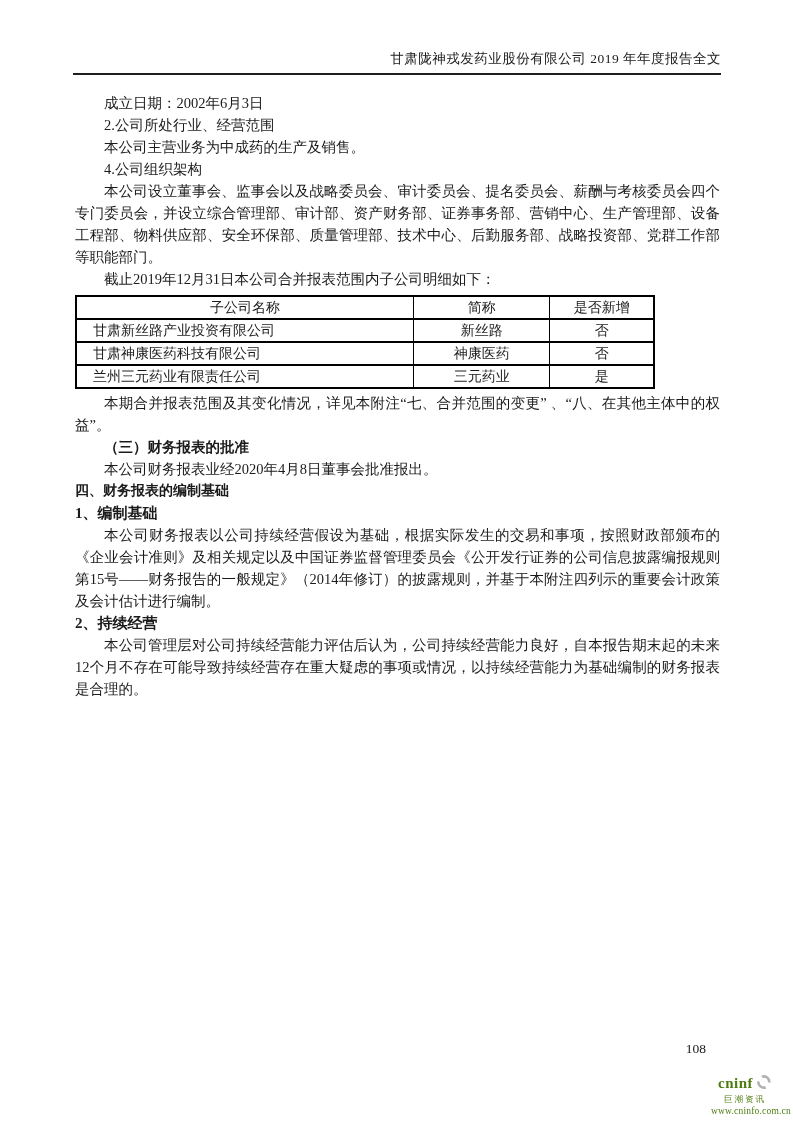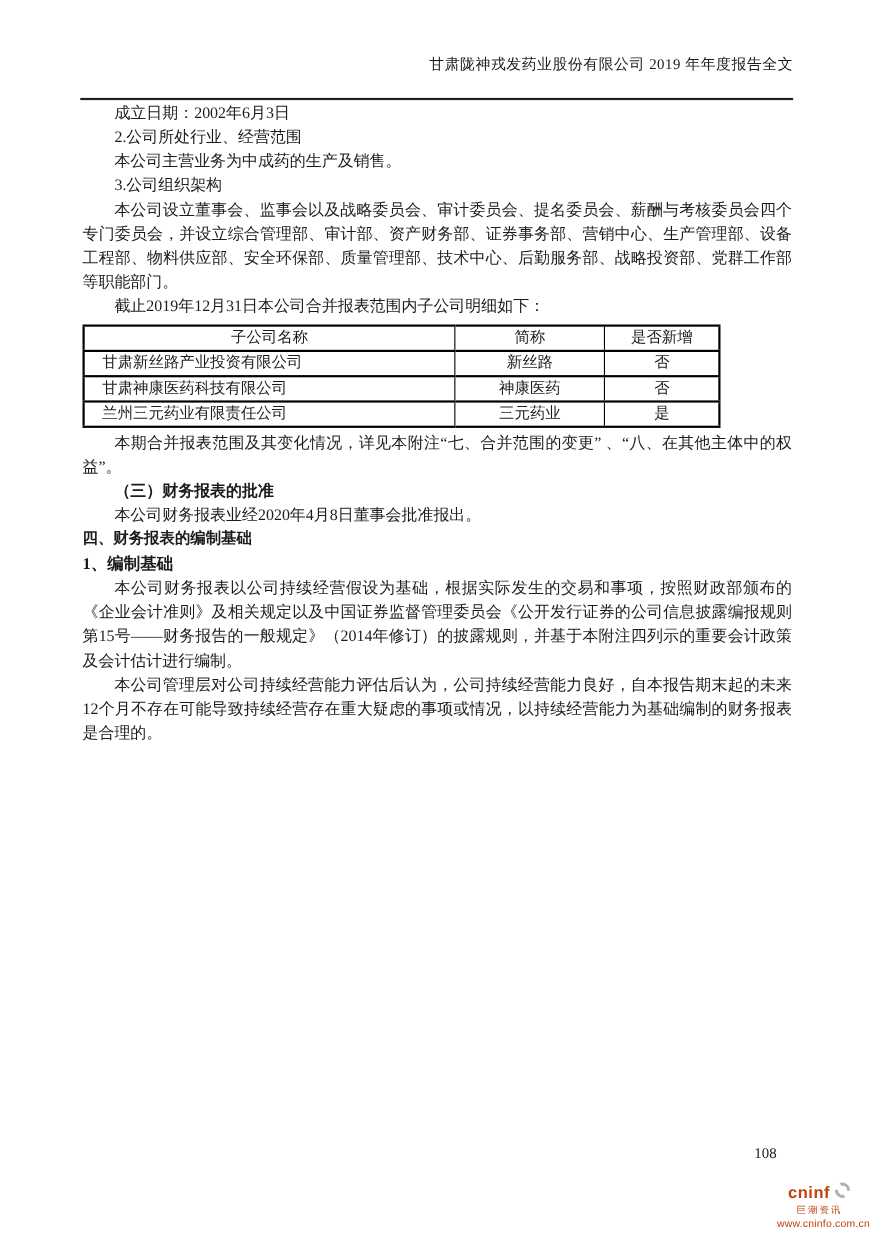--- a/index.html
+++ b/index.html
@@ -10,21 +10,21 @@
     font-family: "Liberation Serif", "DejaVu Serif", serif;
     color: #1b1b1b;
     overflow: hidden;
   }
   .header-band {
     position: absolute;
     top: 50px; left: 73px; width: 648px;
     text-align: right;
     font-size: 13.5px;
     letter-spacing: 0.5px;
-    padding-bottom: 21px;
+    padding-bottom: 5px;
     border-bottom: 2px solid #1f1f1f;
   }
   .content {
     position: absolute;
     top: 92px; left: 75px; width: 645px;
     font-size: 14.5px;
     line-height: 22px;
     text-align: justify;
   }
   .content p { margin: 0; }
@@ -55,43 +55,43 @@
   .para-block    { margin-top: 20px; }
   .page-number {
     position: absolute;
     top: 1041px; right: 87px;
     font-size: 13.5px;
   }
   .cninfo-logo {
     position: absolute;
     top: 1074px; right: 2px;
     width: 92px;
-    color: #c2410c;
-    font-family: Liberation Sans, sans-serif;
+    color: #4d7c0f;
+    font-family: Liberation Serif, serif;
     text-align: center;
     line-height: 1;
   }
   .logo-row {
     display: flex; align-items: center; justify-content: center; gap: 2px;
   }
   .logo-brand { font-size: 15px; font-weight: bold; letter-spacing: 0.5px; }
   .logo-cn  { font-size: 8.5px; letter-spacing: 2px; margin-top: 2px; }
   .logo-url { font-size: 9.5px; margin-top: 3px; letter-spacing: 0.2px; text-align: right; }
   .swirl-icon { display: inline-block; transform: rotate(12deg); }
 </style>
 </head>
 <body>
 
 <div class="header-band">甘肃陇神戎发药业股份有限公司 2019 年年度报告全文</div>
 
 <div class="content">
   <p class="indent">成立日期：2002年6月3日</p>
   <p class="indent">2.公司所处行业、经营范围</p>
   <p class="indent">本公司主营业务为中成药的生产及销售。</p>
-  <p class="indent">3.公司组织架构</p>
+  <p class="indent">4.公司组织架构</p>
   <p class="indent">本公司设立董事会、监事会以及战略委员会、审计委员会、提名委员会、薪酬与考核委员会四个专门委员会，并设立综合管理部、审计部、资产财务部、证券事务部、营销中心、生产管理部、设备工程部、物料供应部、安全环保部、质量管理部、技术中心、后勤服务部、战略投资部、党群工作部等职能部门。</p>
   <p class="indent">截止2019年12月31日本公司合并报表范围内子公司明细如下：</p>
 
   <table class="subs-table">
     <thead>
       <tr>
         <th class="col-name">子公司名称</th>
         <th class="col-short">简称</th>
         <th class="col-new">是否新增</th>
       </tr>
@@ -115,20 +115,21 @@
     </tbody>
   </table>
 
   <p class="indent">本期合并报表范围及其变化情况，详见本附注“七、合并范围的变更” 、“八、在其他主体中的权益”。</p>
   <p class="indent bold">（三）财务报表的批准</p>
   <p class="indent">本公司财务报表业经2020年4月8日董事会批准报出。</p>
 
   <p class="chapter-title">四、财务报表的编制基础</p>
   <p class="sub-title">1、编制基础</p>
   <p class="indent para-block">本公司财务报表以公司持续经营假设为基础，根据实际发生的交易和事项，按照财政部颁布的《企业会计准则》及相关规定以及中国证券监督管理委员会《公开发行证券的公司信息披露编报规则第15号——财务报告的一般规定》（2014年修订）的披露规则，并基于本附注四列示的重要会计政策及会计估计进行编制。</p>
+  <p class="sub-title">2、持续经营</p>
   <p class="indent para-block">本公司管理层对公司持续经营能力评估后认为，公司持续经营能力良好，自本报告期末起的未来12个月不存在可能导致持续经营存在重大疑虑的事项或情况，以持续经营能力为基础编制的财务报表是合理的。</p>
 </div>
 
 <div class="page-number">108</div>
 
 <div class="cninfo-logo">
   <div class="logo-row">
     <span class="logo-brand">cninf</span>
     <span class="swirl-icon">
       <svg width="17" height="16" viewBox="0 0 24 24">

